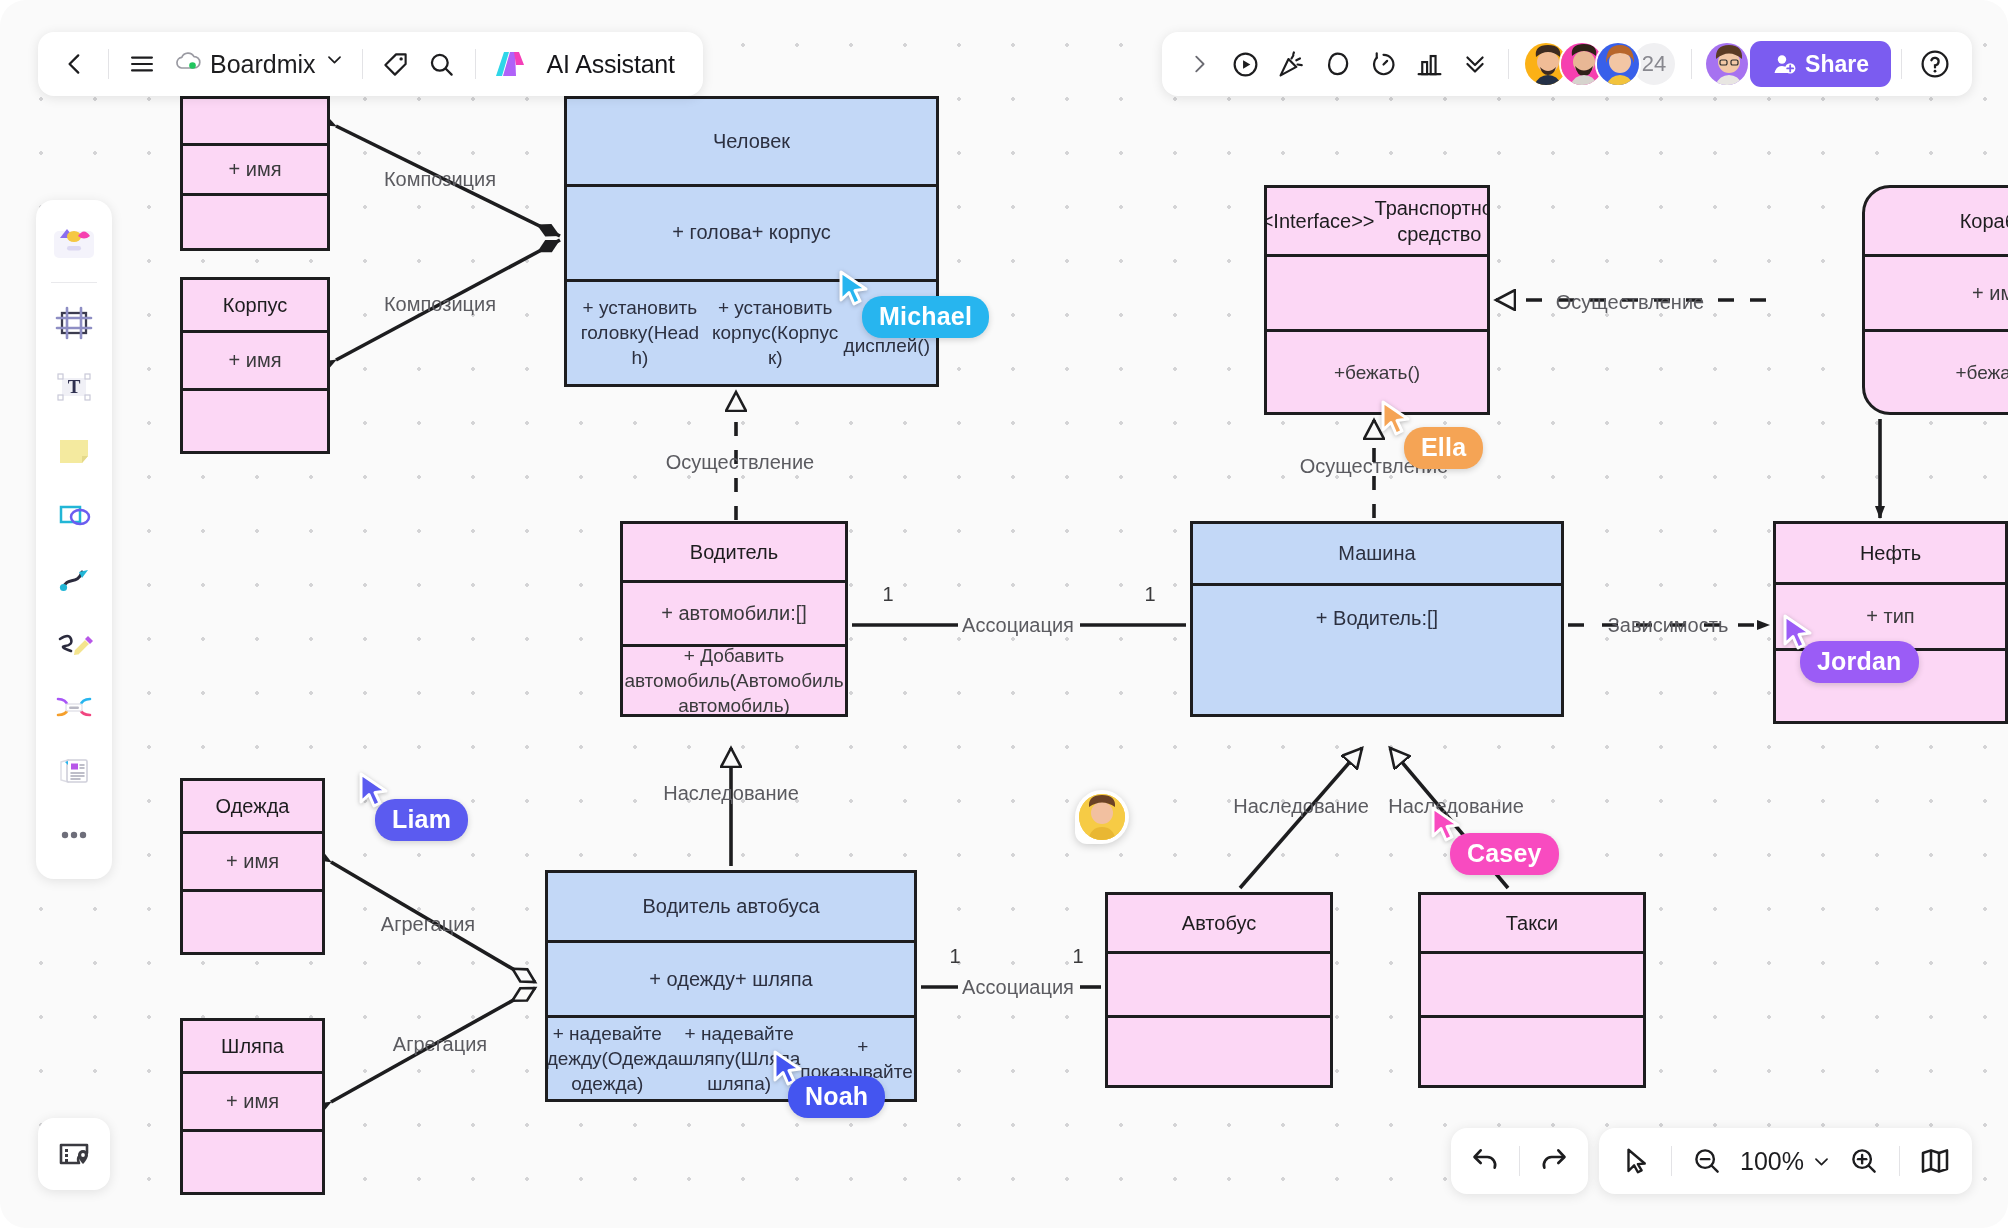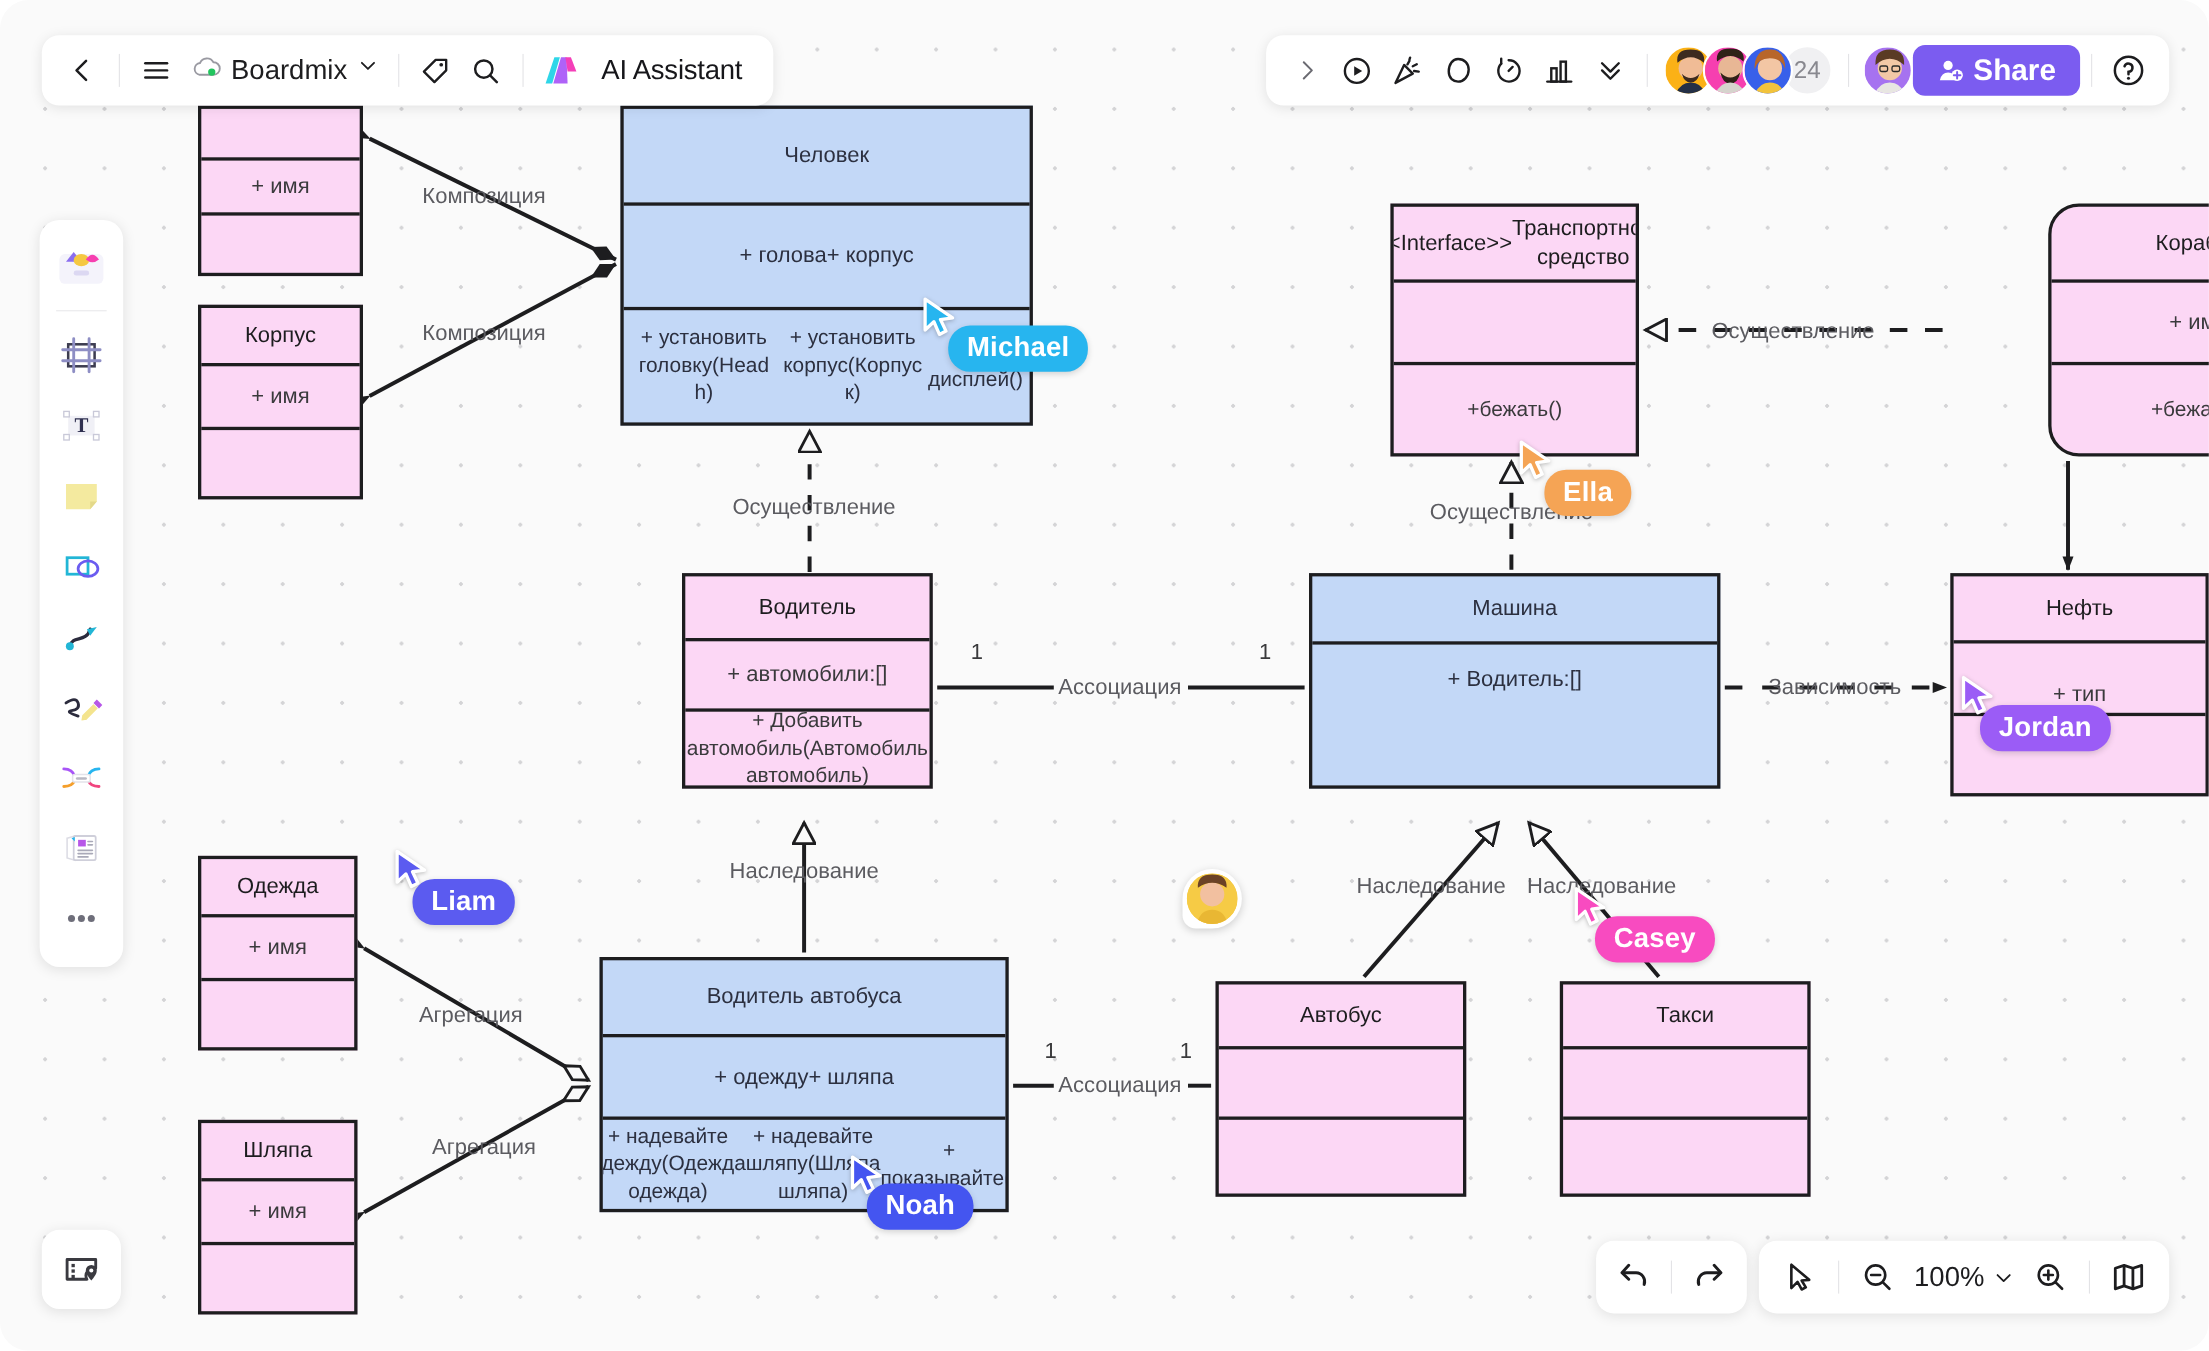--- a/index.html
+++ b/index.html
@@ -129,21 +129,21 @@
   .av-count {
     width: 46px; height: 46px; border-radius: 50%;
     margin-left: -10px; background: #f0f0f2; color: #88888f;
     display: flex; align-items: center; justify-content: center;
     font-size: 22px; border: 2px solid #fff; flex: none;
   }
   .share {
     display: flex; align-items: center; gap: 9px;
     background: #7b5cf0; color: #fff;
     height: 46px; padding: 0 22px; border-radius: 11px;
-    font-size: 27px; font-weight: 600; cursor: pointer; border: none;
+    font-size: 23px; font-weight: 600; cursor: pointer; border: none;
     white-space: nowrap;
   }
 
   
   #toolrail {
     position: absolute; left: 36px; top: 200px;
     width: 76px;
     background: #fff; border-radius: 18px;
     box-shadow: 0 2px 12px rgba(0,0,0,.10);
     padding: 14px 0 16px;
@@ -310,21 +310,21 @@
             <div>Машина</div>
           </div>
           <div class="sec" style="flex: 0.33 1 0px;">
             <div>+ Водитель:[]</div>
           </div>
         </div>
         <div class="uml" style="left: 1773px; top: 521px; width: 235px; height: 203px;">
           <div class="sec title" style="flex: 0.3 1 0px;">
             <div>Нефть</div>
           </div>
-          <div class="sec" style="flex: 0.33 1 0px; align-items: flex-end;">
+          <div class="sec" style="flex: 0.33 1 0px;">
             <div>+ тип</div>
           </div>
           <div class="sec small" style="flex: 0.37 1 0px;">
             <div></div>
           </div>
         </div>
         <div class="uml" style="left: 180px; top: 778px; width: 145px; height: 177px;">
           <div class="sec title" style="flex: 0.3 1 0px;">
             <div>Одежда</div>
           </div>

